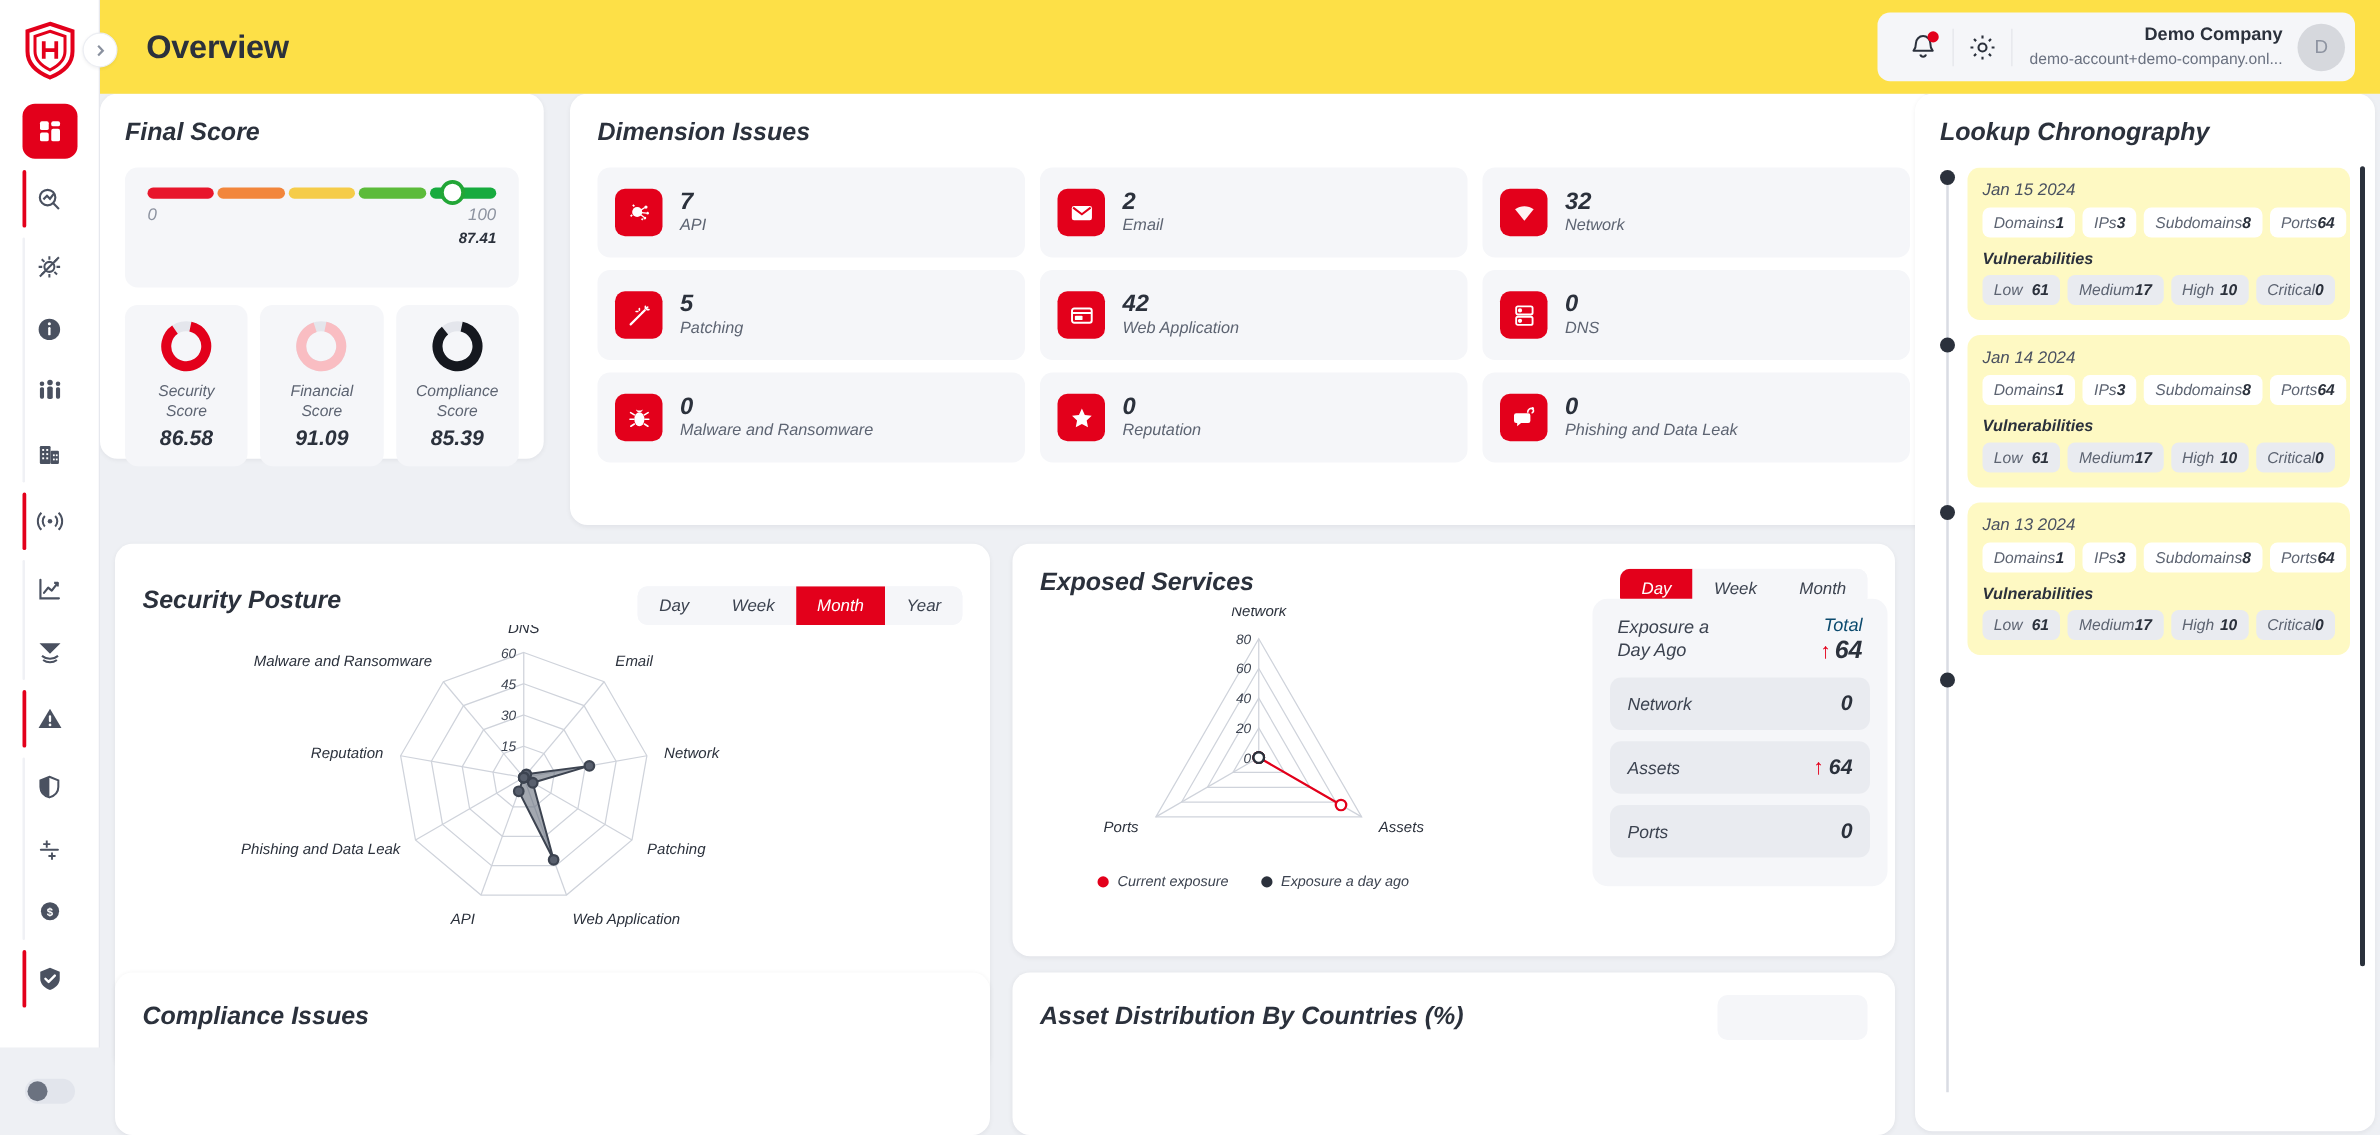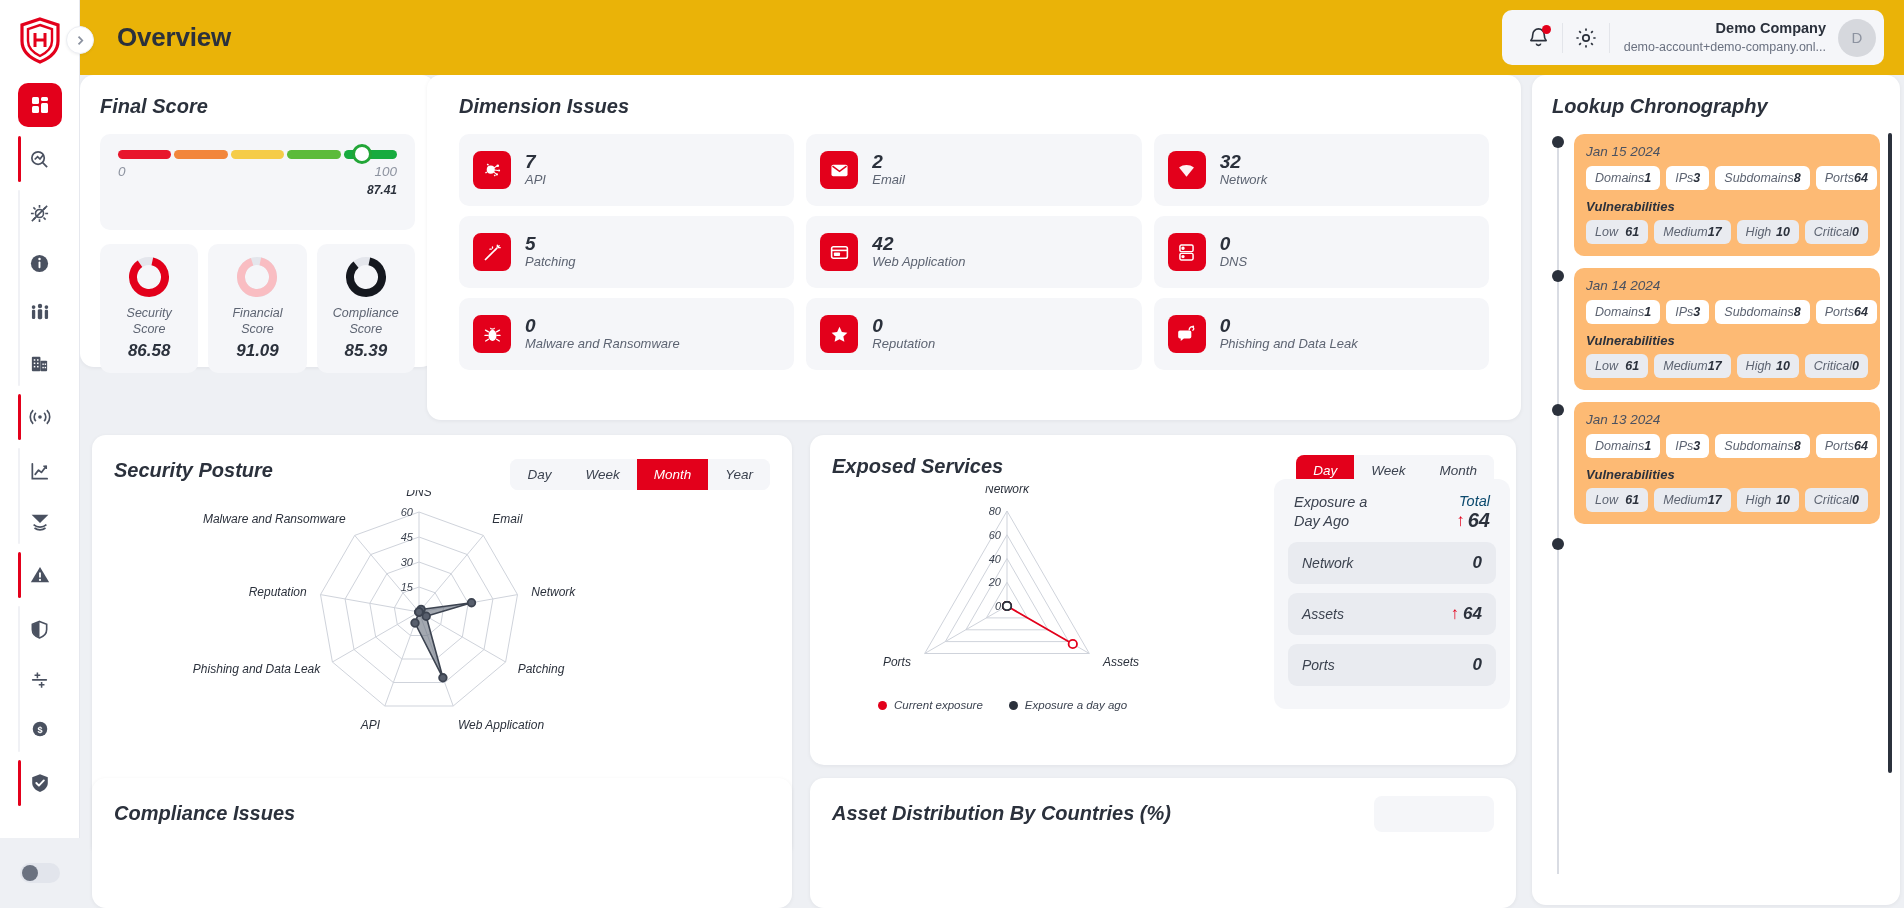--- a/index.html
+++ b/index.html
@@ -40,21 +40,21 @@
   .toggle { width: 40px; height: 20px; border-radius: 12px; background: #e2e5ec; position: relative; cursor: pointer; }
   .toggle::after { content:""; position:absolute; left:2px; top:2px; width:16px; height:16px; border-radius:50%; background:#6b7280; }
   #collapse-btn {
     position: absolute; left: 66px; top: 26px; width: 28px; height: 28px; border-radius: 50%;
     background: #fff; border: 1px solid #eceef3; display:flex; align-items:center; justify-content:center;
     color:#8a919f; font-size: 15px; z-index: 60; cursor:pointer; box-shadow: 0 1px 3px rgba(0,0,0,.06);
   }
   
   #header {
     position: absolute; left: 80px; top: 0; right: 0; height: 75px;
-    background: #eab308; display: flex; align-items: center; z-index: 30;
+    background: #fde047; display: flex; align-items: center; z-index: 30;
   }
   #page-title { font-size: 26px; font-weight: bold; margin-left: 37px; letter-spacing: -.2px; color:#2b313c;}
   #header-right {
     margin-left: auto; margin-right: 20px; height: 55px;
     background: #f5f6f9; border-radius: 10px;
     display: flex; align-items: center; padding: 0 8px 0 14px; gap: 0px;
   }
   .hdr-icon { width: 46px; height: 46px; display:flex; align-items:center;justify-content:center; cursor:pointer; position: relative; color:#2b313c;}
   .hdr-div { width: 1px; height: 30px; background: #e3e5ea; }
   .bell-dot { position:absolute; top: 10px; right: 11px; width: 9px; height: 9px; border-radius: 50%; background: #e3001b; }
@@ -75,43 +75,43 @@
   #gauge-knob { position: absolute; top: -6px; width: 20px; height: 20px; border-radius: 50%;
                 background: #fff; border: 3px solid #22a637; }
   .gauge-ends { display:flex; justify-content: space-between; font-size: 13.5px; color: #8d93a0; margin-top: 5px; }
   #gauge-value { text-align: right; font-size: 12px; font-weight: bold; margin-top: 4px; color:#2b313c;}
   #score-cards { display: flex; gap: 10px; margin-top: 14px; }
   .score-card { flex:1; background: #f5f6f9; border-radius: 10px; padding: 12px 4px 12px; text-align: center; }
   .donut { width: 42px; height: 42px; margin: 0 auto 8px; }
   .score-label { font-size: 12.5px; color: #5d6472; line-height: 1.25; }
   .score-value { font-size: 17px; font-weight: bold; color: #2b313c; margin-top: 4px; }
   
-  #dimension-issues { position: absolute; left: 347px; top: 0; width: 1094px; height: 345px; padding: 20px 32px; }
+  #dimension-issues { position: absolute; left: 376px; top: 0; width: 1094px; height: 345px; padding: 20px 22px; }
   #dim-grid { display: grid; grid-template-columns: repeat(3, 1fr); gap: 10px 12px; margin-top: 16px; }
   .dim-item { background: #f5f6f9; border-radius: 10px; height: 72px; display: flex; align-items: center; padding: 0 14px; gap: 14px; cursor: pointer;}
   .dim-icon { width: 38px; height: 38px; border-radius: 8px; background: #e3001b; color:#fff; display:flex;align-items:center;justify-content:center; flex: none;}
   .dim-count { font-size: 19px; font-weight: bold; color:#2b313c; line-height:1.15; }
   .dim-label { font-size: 13px; color: #5d6472; line-height: 1.3; }
   
   #lookup { position: absolute; left: 1452px; top: 0; width: 368px; height: 830px; padding: 20px 20px 0 20px; overflow: hidden; }
   #timeline { margin-top: 16px; position: relative; padding-left: 22px; height: 740px; overflow: hidden; }
   #timeline::before { content:""; position:absolute; left: 5px; top: 8px; bottom: 0; width: 2px; background: #d9dce3; }
   .tl-entry { position: relative; margin-bottom: 12px; }
   .tl-dot { position: absolute; left: -22px; top: 2px; width: 12px; height: 12px; border-radius: 50%; background: #2b313c; }
-  .tl-card { background: #fdba74; border-radius: 10px; padding: 10px 12px 12px; }
+  .tl-card { background: #fef9c3; border-radius: 10px; padding: 10px 12px 12px; }
   .tl-date { font-size: 13.5px; color: #4a5160; margin-bottom: 7px; }
   .kv-grid { display: grid; grid-template-columns: 1fr 1fr 1fr 1fr; gap: 6px; }
   .kv { background: #fff; border-radius: 6px; padding: 5px 9px; display:flex; justify-content: space-between; align-items:center; }
   .kv.vuln { background: #e9ebf0; }
   .kv-k { font-size: 12.5px; color: #5d6472; }
   .kv-v { font-size: 12.5px; font-weight: bold; color: #2b313c; }
   .vuln-title { font-size: 13px; font-weight: bold; color: #2b313c; margin: 9px 0 6px; }
   #tl-scrollbar { position:absolute; right: 8px; top: 58px; width: 4px; height: 640px; background: #2b313c; border-radius: 3px; }
   
-  #security-posture { position: absolute; left: 12px; top: 360px; width: 700px; height: 422px; padding: 24px 22px; }
+  #security-posture { position: absolute; left: 12px; top: 360px; width: 700px; height: 422px; padding: 34px 22px; }
   #exposed-services { position: absolute; left: 730px; top: 360px; width: 706px; height: 330px; padding: 20px 22px; }
   .card-head { display:flex; align-items: flex-start; justify-content: space-between; }
   .seg-ctrl { display:flex; background: #f5f6f9; border-radius: 8px; overflow: hidden; }
   .seg { padding: 8px 17px; font-size: 13.5px; color: #3c4350; cursor: pointer; background: #f5f6f9; }
   .seg.active { background: #e3001b; color: #fff; }
   .chart-area { position: relative; height: 250px; }
   .legend { display:flex; gap: 26px; align-items:center; font-size: 11.5px; color:#3c4350; }
   .lg-dot { width: 9px; height: 9px; border-radius: 50%; display:inline-block; margin-right: 7px; vertical-align: middle;}
   
   #exposure-panel { position:absolute; right: 6px; top: 44px; width: 236px; background: #f5f6f9; border-radius: 12px; padding: 14px 14px; }

